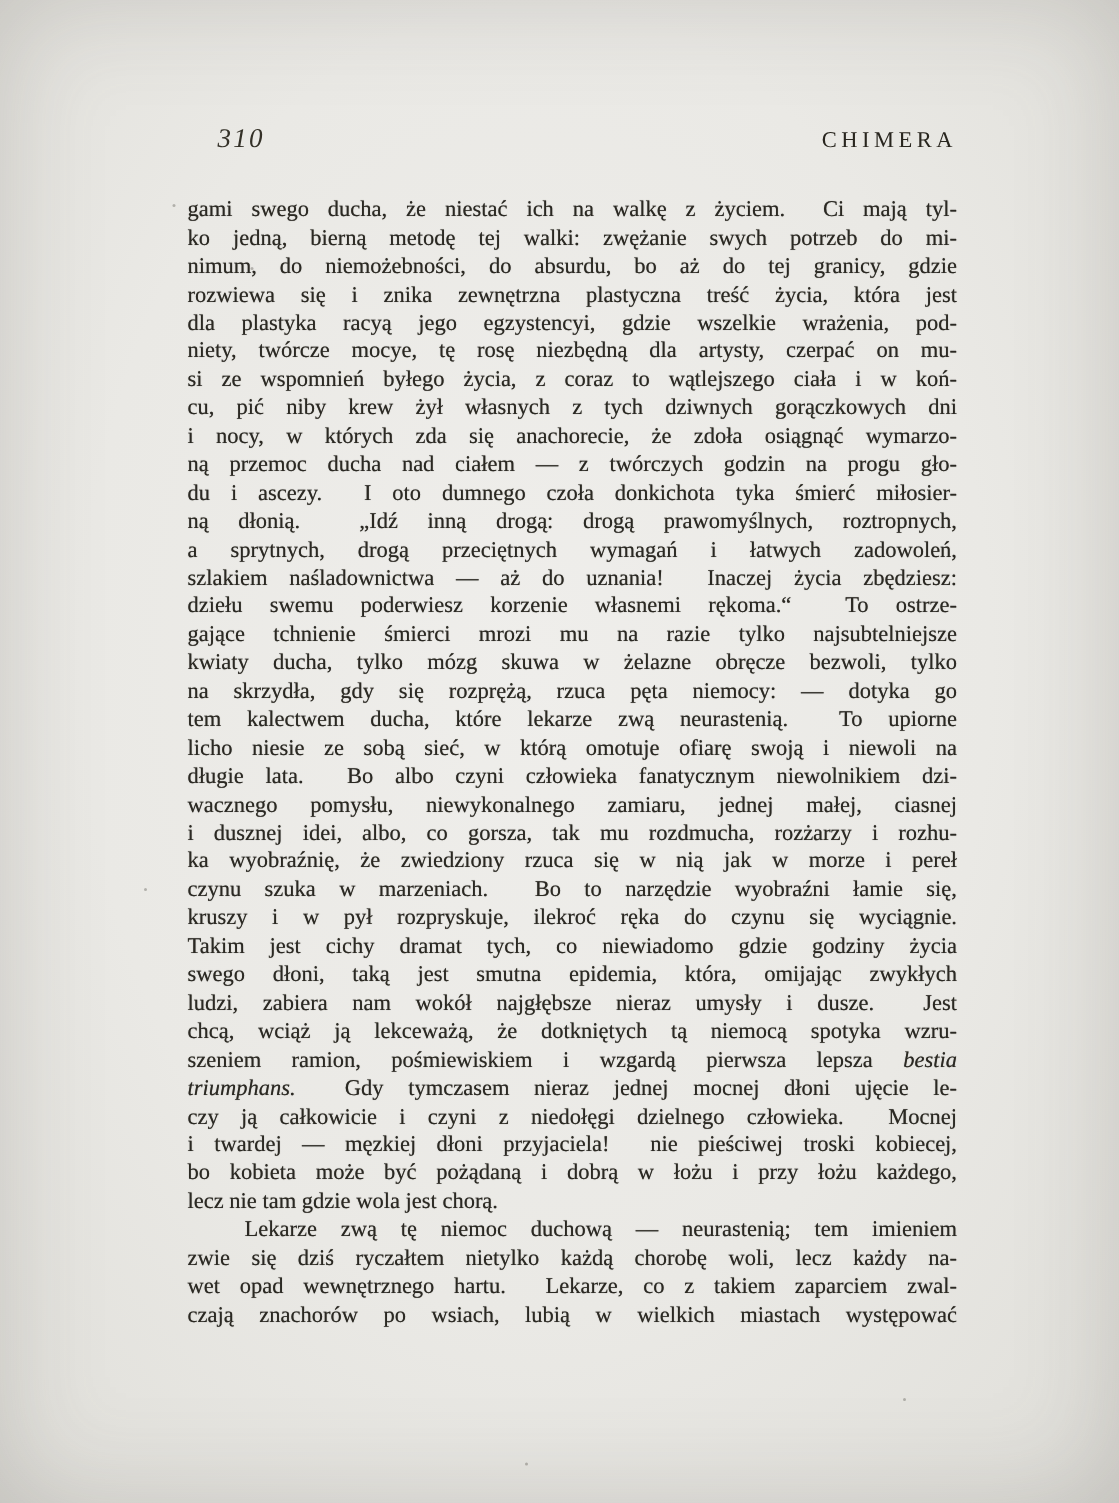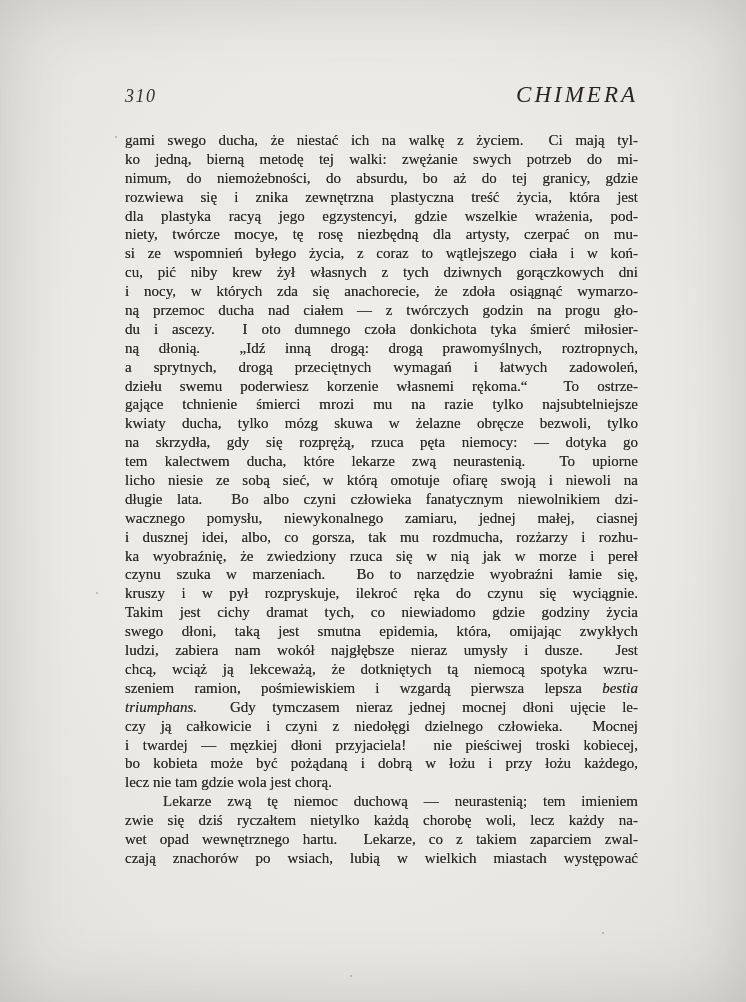--- a/index.html
+++ b/index.html
@@ -25,30 +25,30 @@
     position: absolute;
     left: 125px;
     top: 82px;
     width: 513px;
   }
   .header-row {
     display: flex;
     justify-content: space-between;
     align-items: baseline;
     height: 26px;
+    margin-left: 20px;
   }
   .page-number {
     font-style: italic;
     font-size: 18px;
     letter-spacing: 1.5px;
     color: #343128;
   }
   .journal-title {
-    font-style: italic;
-    font-size: 23px;
+    font-size: 15px;
     letter-spacing: 3px;
     color: #28251e;
   }
   .body-text {
     margin-top: 23px;
     font-size: 15px;
     line-height: 18.9px;
     text-shadow: 0 0 0.5px rgba(43, 41, 35, 0.7);
   }
   .line {
@@ -94,20 +94,21 @@
         <div class="line"><span>rozwiewa się i znika zewnętrzna plastyczna treść życia, która jest</span></div>
         <div class="line"><span>dla plastyka racyą jego egzystencyi, gdzie wszelkie wrażenia, pod-</span></div>
         <div class="line"><span>niety, twórcze mocye, tę rosę niezbędną dla artysty, czerpać on mu-</span></div>
         <div class="line"><span>si ze wspomnień byłego życia, z coraz to wątlejszego ciała i w koń-</span></div>
         <div class="line"><span>cu, pić niby krew żył własnych z tych dziwnych gorączkowych dni</span></div>
         <div class="line"><span>i nocy, w których zda się anachorecie, że zdoła osiągnąć wymarzo-</span></div>
         <div class="line"><span>ną przemoc ducha nad ciałem — z twórczych godzin na progu gło-</span></div>
         <div class="line"><span>du i ascezy.&nbsp; I oto dumnego czoła donkichota tyka śmierć miłosier-</span></div>
         <div class="line"><span>ną dłonią.&nbsp; „Idź inną drogą: drogą prawomyślnych, roztropnych,</span></div>
         <div class="line"><span>a sprytnych, drogą przeciętnych wymagań i łatwych zadowoleń,</span></div>
+        <div class="line"><span>szlakiem naśladownictwa — aż do uznania!&nbsp; Inaczej życia zbędziesz:</span></div>
         <div class="line"><span>dziełu swemu poderwiesz korzenie własnemi rękoma.“&nbsp; To ostrze-</span></div>
         <div class="line"><span>gające tchnienie śmierci mrozi mu na razie tylko najsubtelniejsze</span></div>
         <div class="line"><span>kwiaty ducha, tylko mózg skuwa w żelazne obręcze bezwoli, tylko</span></div>
         <div class="line"><span>na skrzydła, gdy się rozprężą, rzuca pęta niemocy: — dotyka go</span></div>
         <div class="line"><span>tem kalectwem ducha, które lekarze zwą neurastenią.&nbsp; To upiorne</span></div>
         <div class="line"><span>licho niesie ze sobą sieć, w którą omotuje ofiarę swoją i niewoli na</span></div>
         <div class="line"><span>długie lata.&nbsp; Bo albo czyni człowieka fanatycznym niewolnikiem dzi-</span></div>
         <div class="line"><span>wacznego pomysłu, niewykonalnego zamiaru, jednej małej, ciasnej</span></div>
         <div class="line"><span>i dusznej idei, albo, co gorsza, tak mu rozdmucha, rozżarzy i rozhu-</span></div>
         <div class="line"><span>ka wyobraźnię, że zwiedziony rzuca się w nią jak w morze i pereł</span></div>

